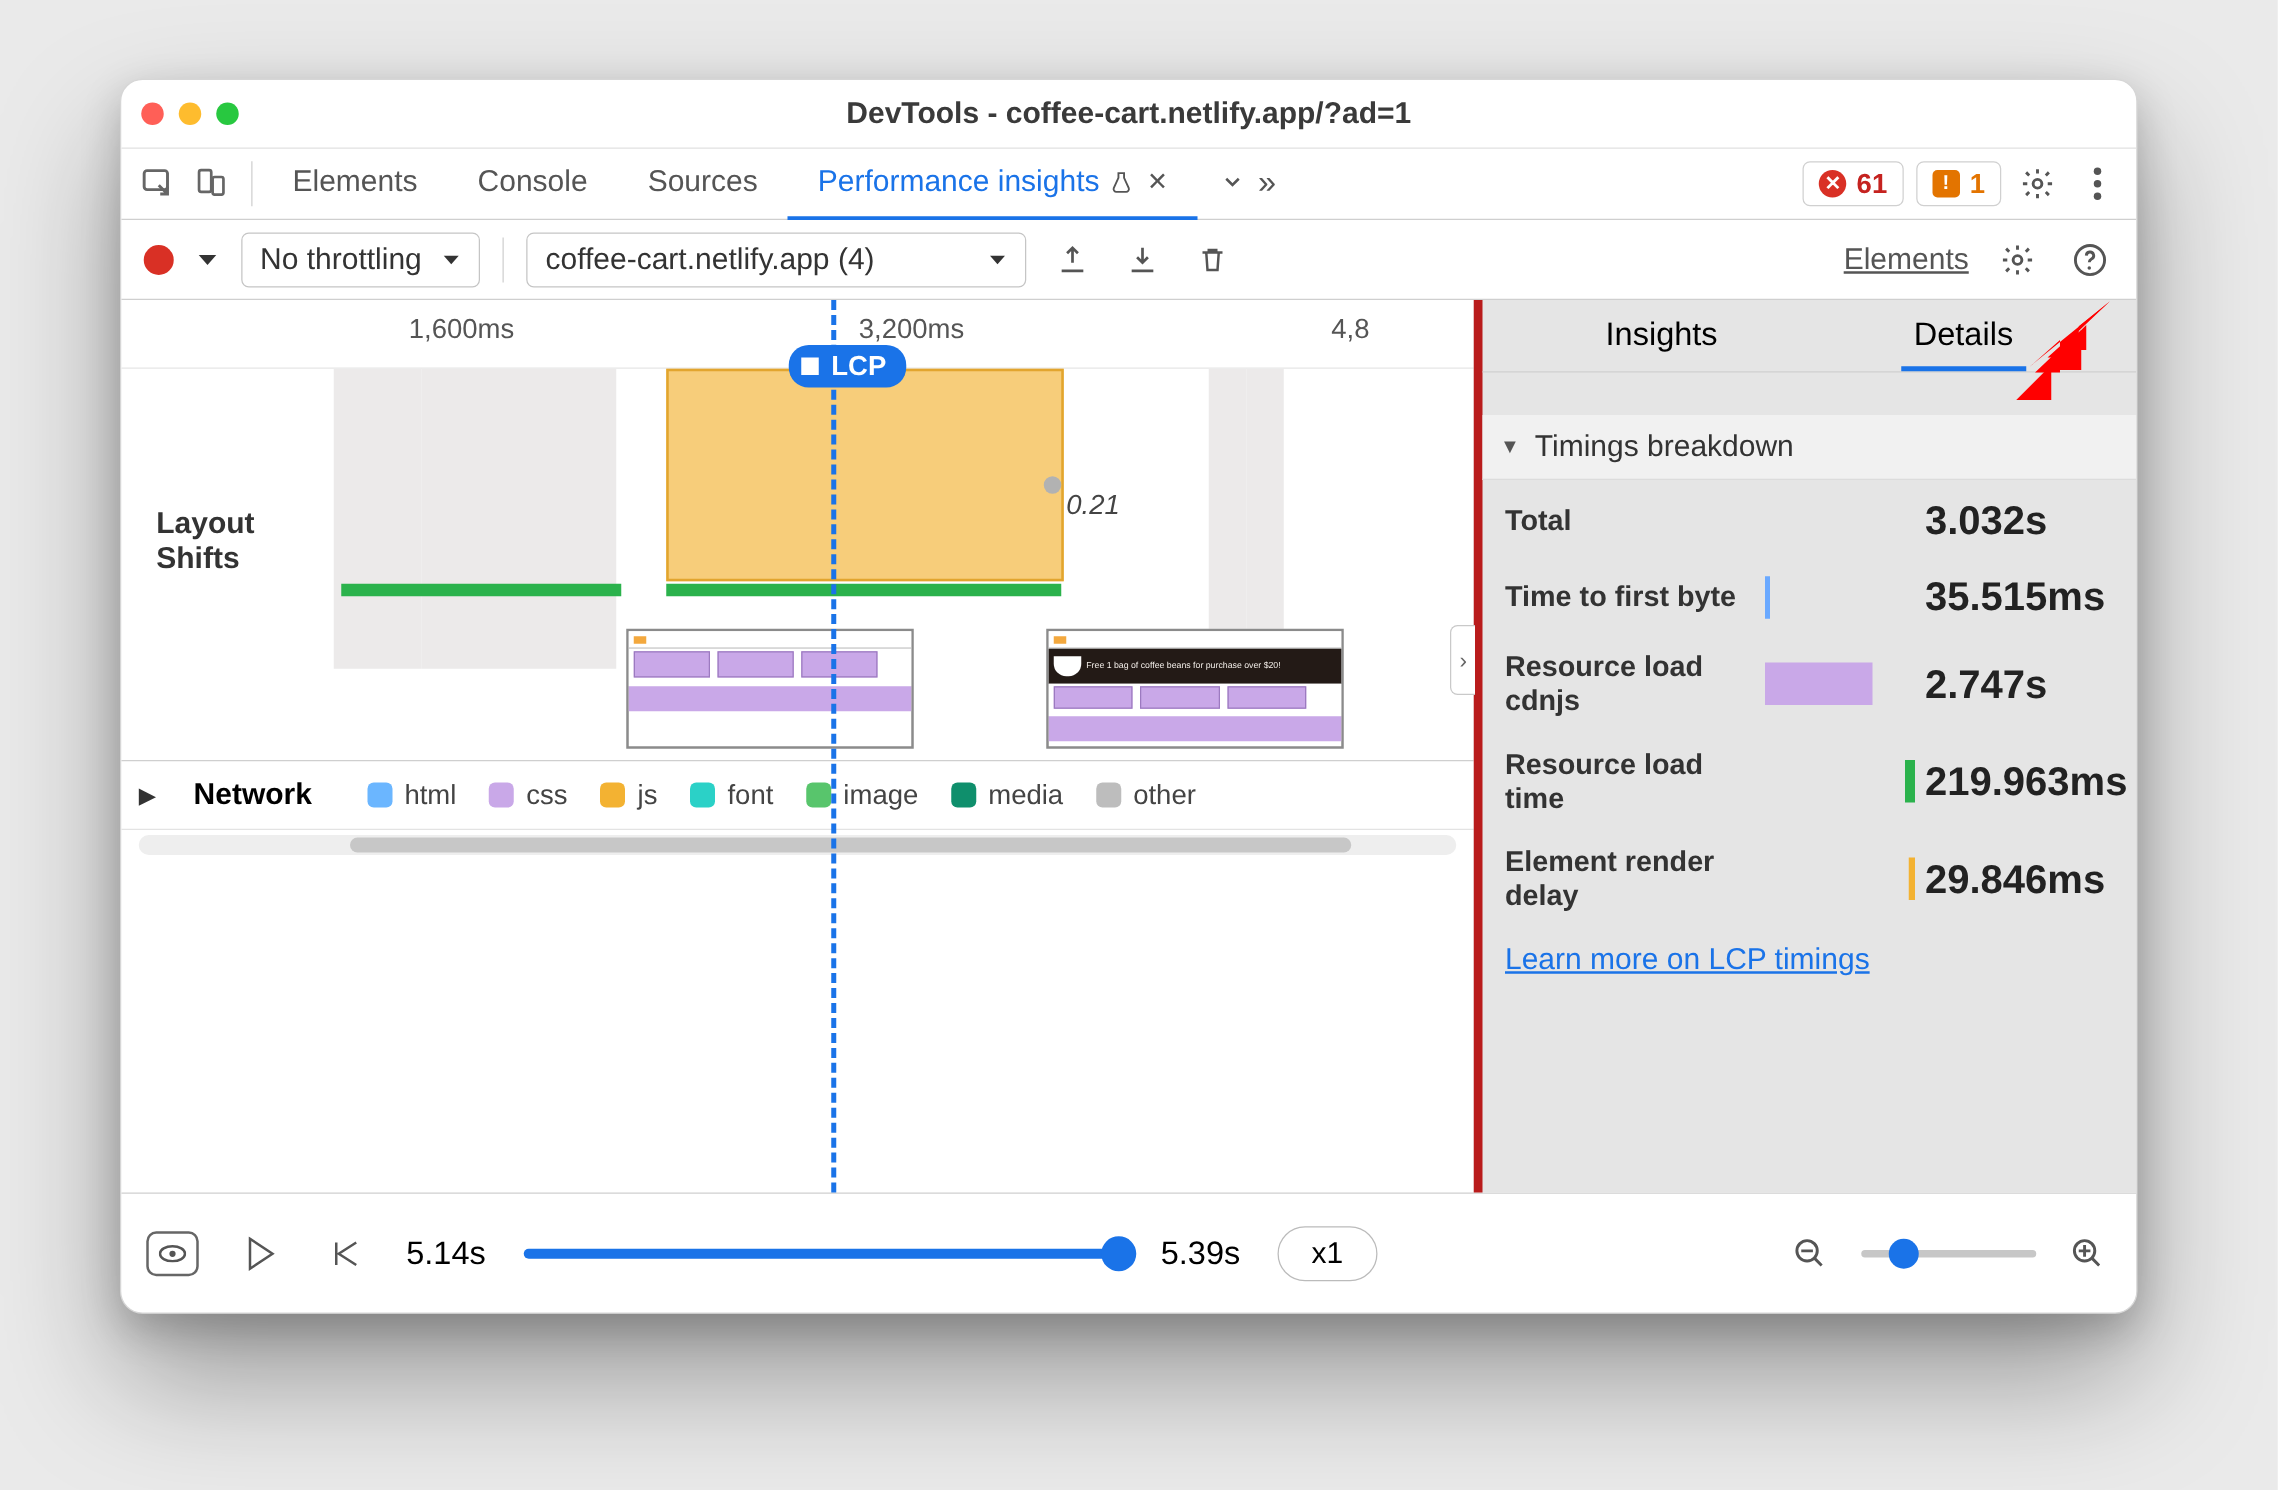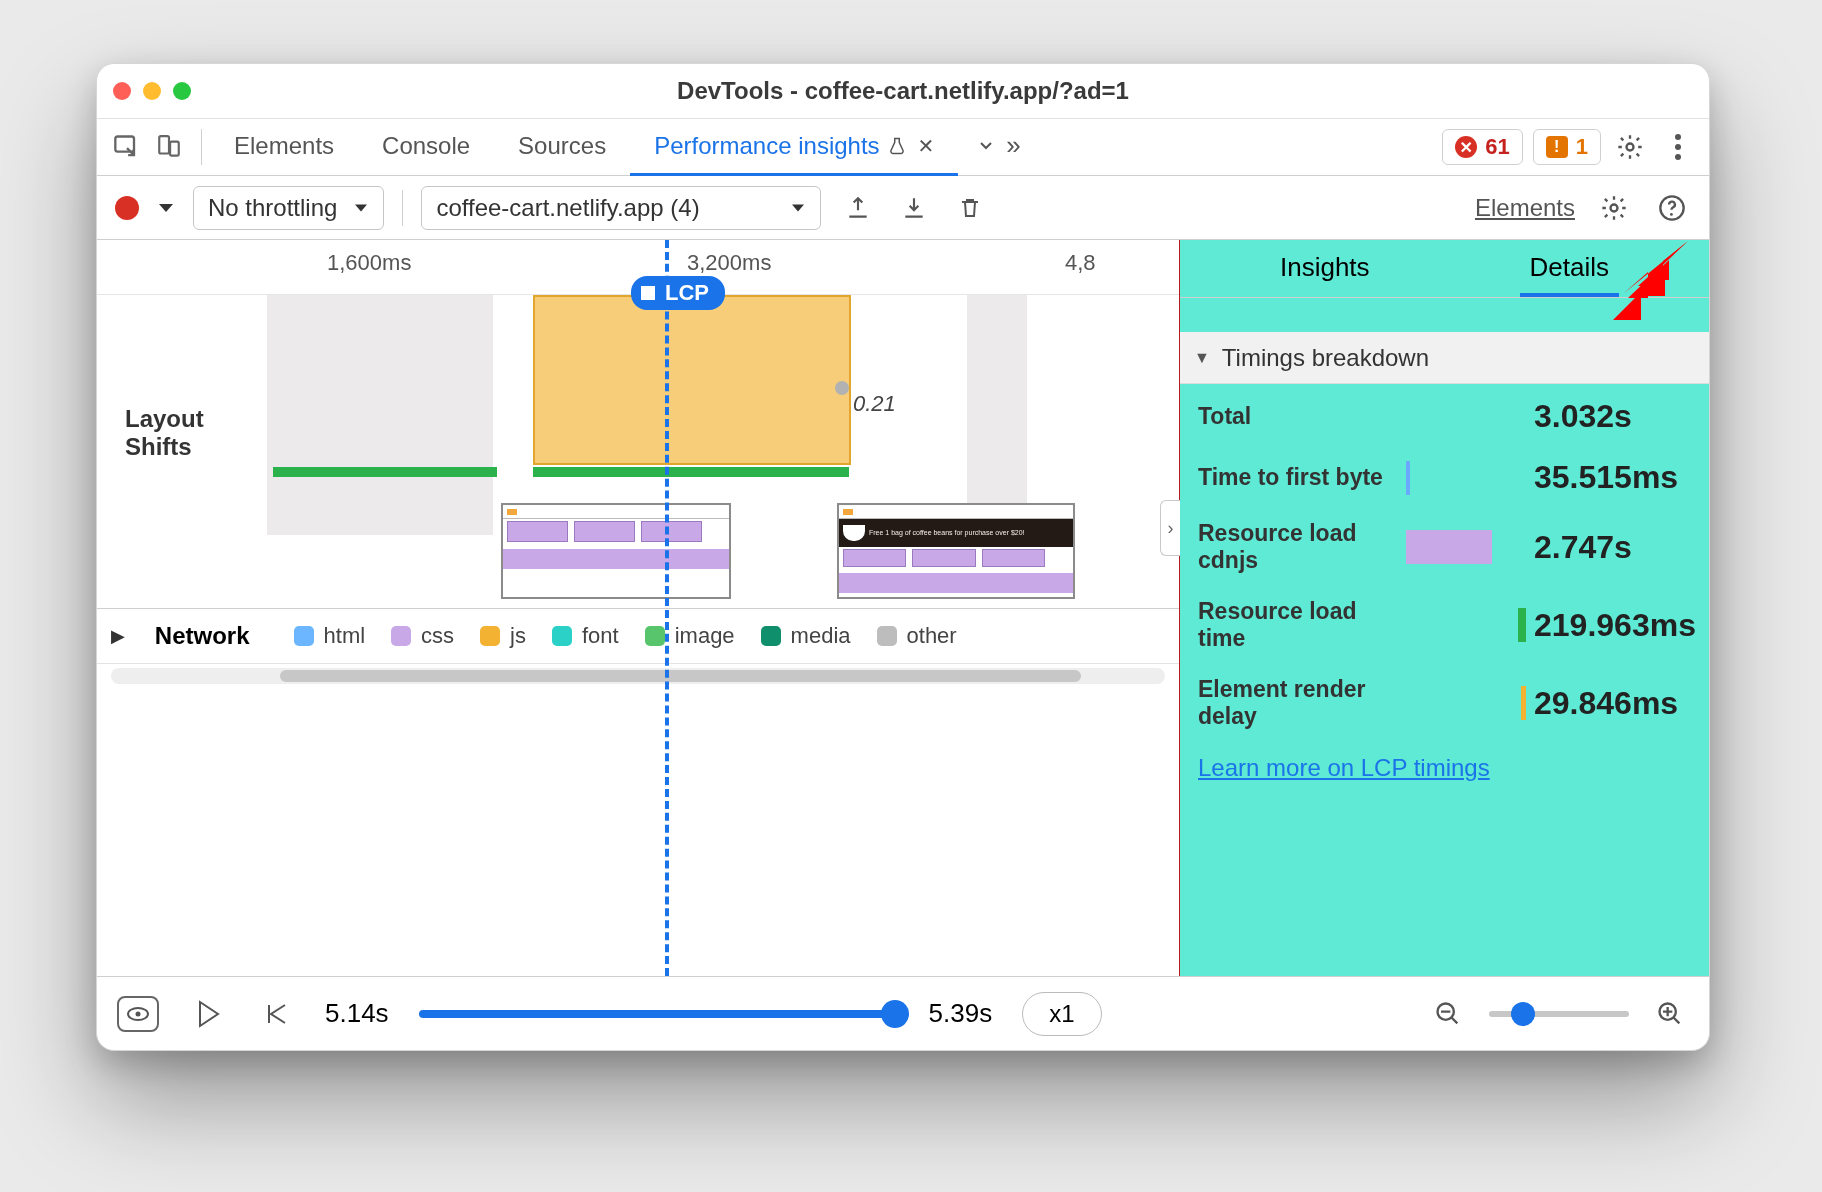--- a/index.html
+++ b/index.html
@@ -46,21 +46,21 @@
   .select.wide { min-width: 400px; }
   .toolbar .sp { width:1px; height:36px; background:#d0d0d0; }
   .fbk { margin-left:auto; display:flex; align-items:center; gap:20px; }
   .link { color:#555; text-decoration: underline; font-size:24px; }
   svg { display:block; }
 
   
   .content { flex:1; display:flex; min-height:0; } 
   .main { flex:1; display:flex; min-height:0; }
   .timeline-wrap { flex:1; display:flex; flex-direction:column; min-width:0; position:relative; }
-  .details { width: 530px; border-left:1px solid #b91c1c; background:#5eead4; display:flex; flex-direction:column; }
+  .details { width: 530px; border-left:7px solid #b91c1c; background:#e5e5e5; display:flex; flex-direction:column; }
   .collapser { position:absolute; top:260px; right:-1px; width:20px; height:56px; border:1px solid #c9c9c9; border-right:none; background:#fff; border-radius:6px 0 0 6px; display:flex; align-items:center; justify-content:center; font-size:18px; color:#666; z-index:6;}
 
   
   .ruler { height:54px; position:relative; font-size:22px; color:#555; }
   .ruler .tick { position:absolute; top:10px; }
   .lcp-chip { position:absolute; left:534px; top:36px; background:#1a73e8; color:#fff; border-radius:16px; padding:4px 16px 4px 10px; display:flex; align-items:center; gap:10px; font-size:22px; font-weight:600; z-index:7;}
   .lcp-chip .sq { width:14px; height:14px; background:#fff; }
 
   .lane { position:relative; height: 314px; }
   .lane-left-label { position:absolute; left:-156px; top:110px; width:156px; padding-left:14px; font-size:24px; font-weight:700; color:#333; }
@@ -100,21 +100,21 @@
 
   .panel-section-title { height:52px; background:#f1f1f1; border-bottom:1px solid #dcdcdc; display:flex; align-items:center; gap:12px; padding:0 14px; font-size:24px; color:#333; }
   .panel-section-title .tri { font-size:16px; color:#555; }
   .kv { padding: 14px 18px; display:grid; grid-template-columns: 200px 120px 1fr; row-gap:24px; align-items:center; column-gap: 8px; font-weight: bold;}
   .kv .k { font-size:23px; color:#333; }
   .kv .bar { height:34px; }
   .kv .v { font-size:32px; color:#222; }
   .learn { color:#1a73e8; text-decoration: underline; font-size:24px; display:block; padding: 10px 18px 0; }
 
   
-  .bottombar{ height:74px; border-top:1px solid #cfcfcf; display:flex; align-items:center; padding:0 20px; gap:30px; }
+  .bottombar{ height:96px; border-top:1px solid #cfcfcf; display:flex; align-items:center; padding:0 20px; gap:30px; }
   .bb-icon{ width:42px; height:36px; border:2px solid #666; border-radius:8px; display:flex;align-items:center;justify-content:center; color:#555;}
   .slider { flex:1; max-width:480px; height:8px; background:#1a73e8; border-radius:6px; position:relative;}
   .slider .knob{ position:absolute; right:-10px; top:-10px; width:28px; height:28px; border-radius:50%; background:#1a73e8;}
   .pill{ height:44px; padding:0 26px; border:1px solid #bbb; border-radius:22px; display:flex; align-items:center; font-size:24px; }
   .zoom{ display:flex; align-items:center; gap:22px; margin-left:auto;}
   .zoom .ztrack{ width:140px; height:6px; background:#c7c7c7; border-radius:4px; position:relative;}
   .zoom .ztrack .zt{ position:absolute; left:22px; top:-9px; width:24px; height:24px; border-radius:50%; background:#1a73e8;}
 
   
   .big-arrow { position:absolute; z-index:50; }

